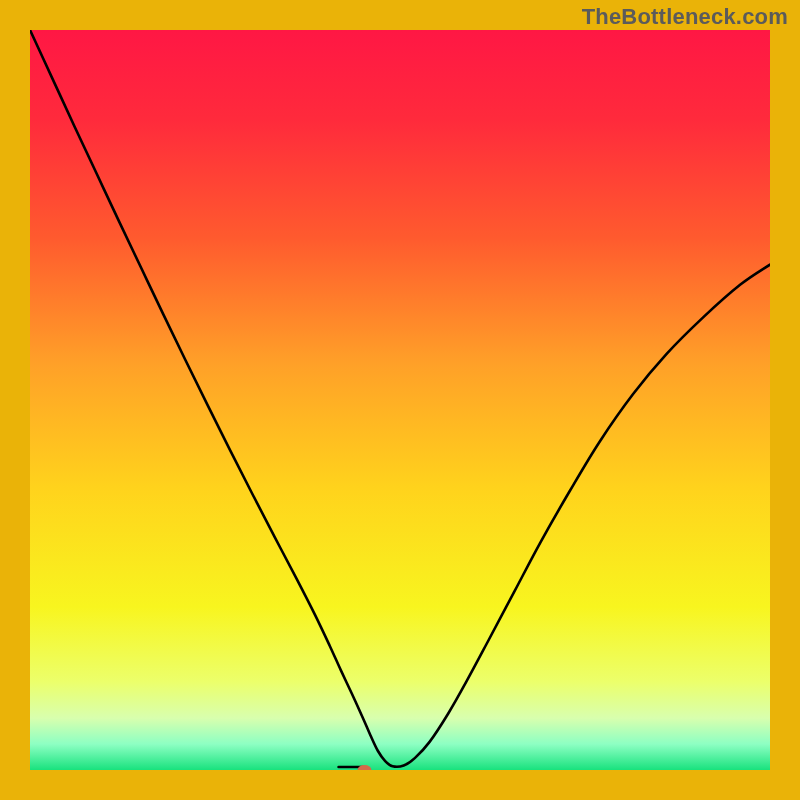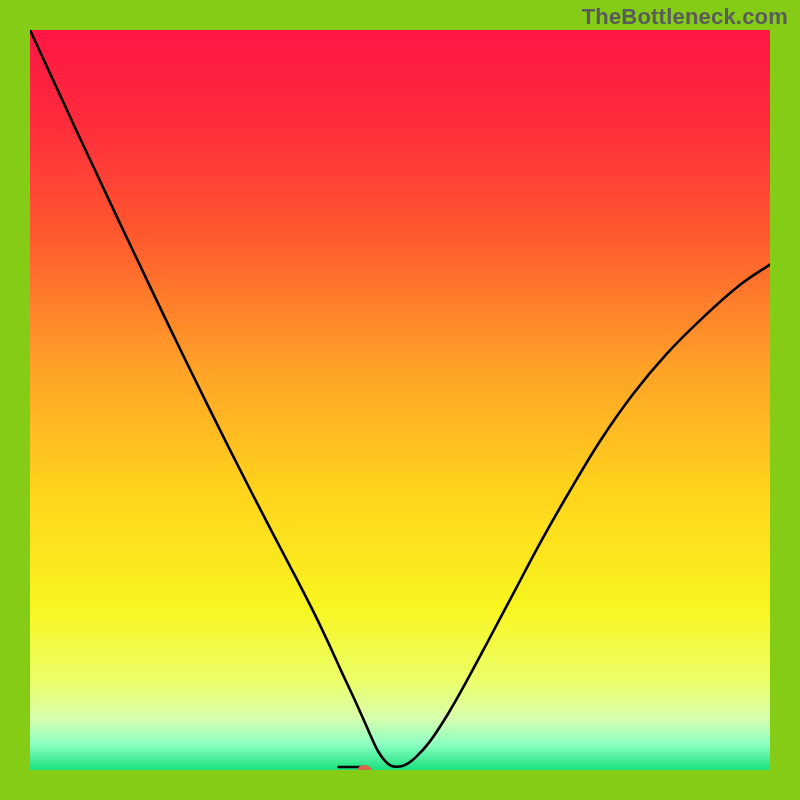--- a/index.html
+++ b/index.html
@@ -1,21 +1,21 @@
 <!DOCTYPE html>
 <html><head>
 <meta charset="utf-8">
 <style>
   * { margin: 0; padding: 0; box-sizing: border-box; }
   html, body { width: 800px; height: 800px; overflow: hidden; background: #000; }
   .frame {
     position: relative;
     width: 800px;
     height: 800px;
-    background: #84cc16;
+    background: #eab308;
   }
   .watermark {
     position: absolute;
     top: 4px;
     right: 12px;
     font-family: Arial, Helvetica, sans-serif;
     font-size: 22px;
     font-weight: 600;
     color: #5b5b5b;
     letter-spacing: 0.2px;

